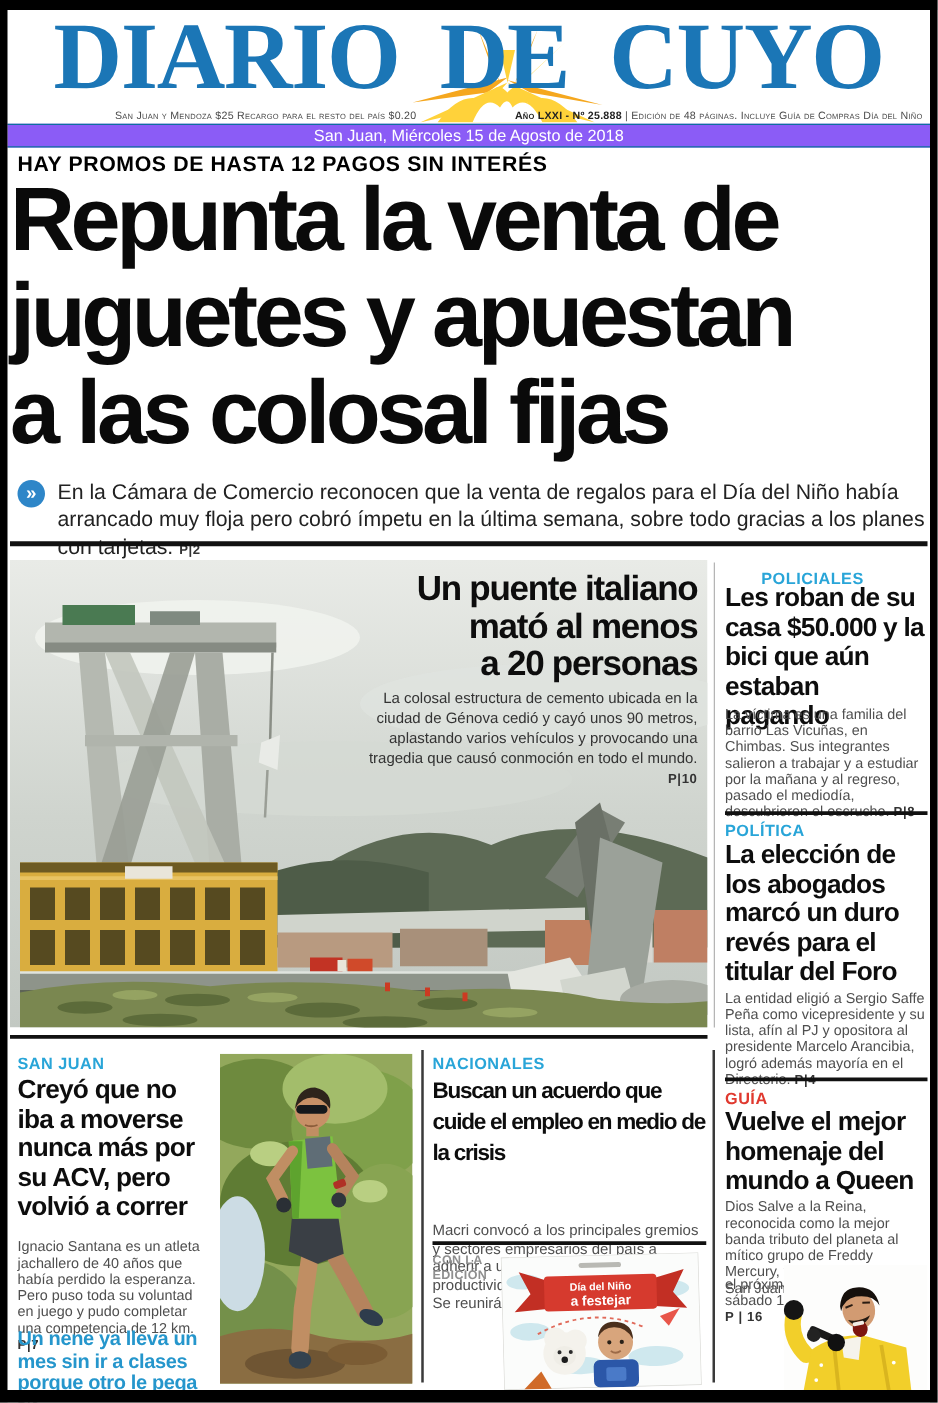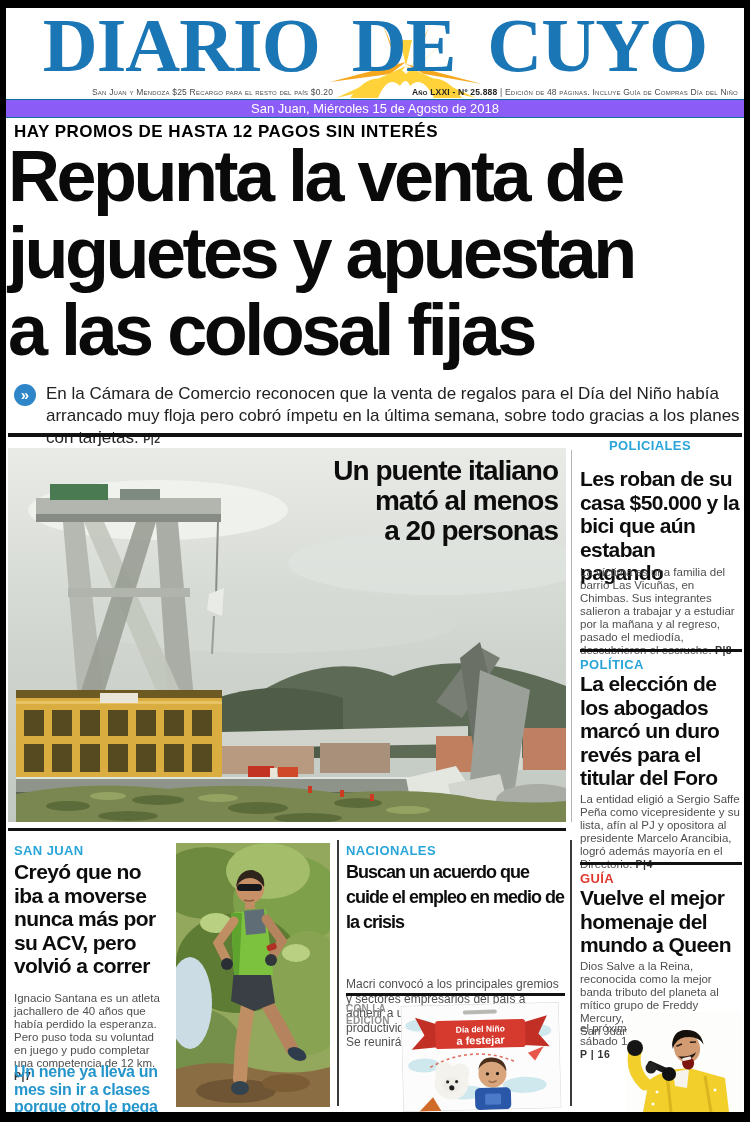--- a/index.html
+++ b/index.html
@@ -205,24 +205,28 @@
           <rect x="362" y="346" width="4" height="7"></rect>
       </g>
     </svg>
   </figure>
 
   <div class="abs bridge-headline">
     <div>Un puente italiano</div>
     <div>mató al menos</div>
     <div>a 20 personas</div>
   </div>
+  <div class="abs bridge-deck">
+    <span>La colosal estructura de cemento ubicada en la ciudad de Génova cedió y cayó unos 90 metros, aplastando varios vehículos y provocando una tragedia que causó conmoción en todo el mundo.</span>
+    <span class="page-ref">P|10</span>
+  </div>
 
   <div class="v-divider vd-mid"></div>
 
-  <div class="abs col-right section-label" style="top:438px;padding-left:29px;">POLICIALES</div>
+  <div class="abs col-right section-label" style="top:455px;padding-left:29px;">POLICIALES</div>
   <div class="abs col-right col-headline" style="top:467px;">Les roban de su casa $50.000 y la bici que aún estaban pagando</div>
   <div class="abs col-right col-body" style="top:566px;">
     <span>La víctima es una familia del barrio Las Vicuñas, en Chimbas. Sus integrantes salieron a trabajar y a estudiar por la mañana y al regreso, pasado el mediodía, descubrieron el escruche.</span>
     <span class="page-ref">P|8</span>
   </div>
   <div class="rule rule-r1"></div>
 
   <div class="abs col-right section-label" style="top:657px;">POLÍTICA</div>
   <div class="abs col-right col-headline" style="top:672px;">La elección de los abogados marcó un duro revés para el titular del Foro</div>
   <div class="abs col-right col-body" style="top:793px;">

